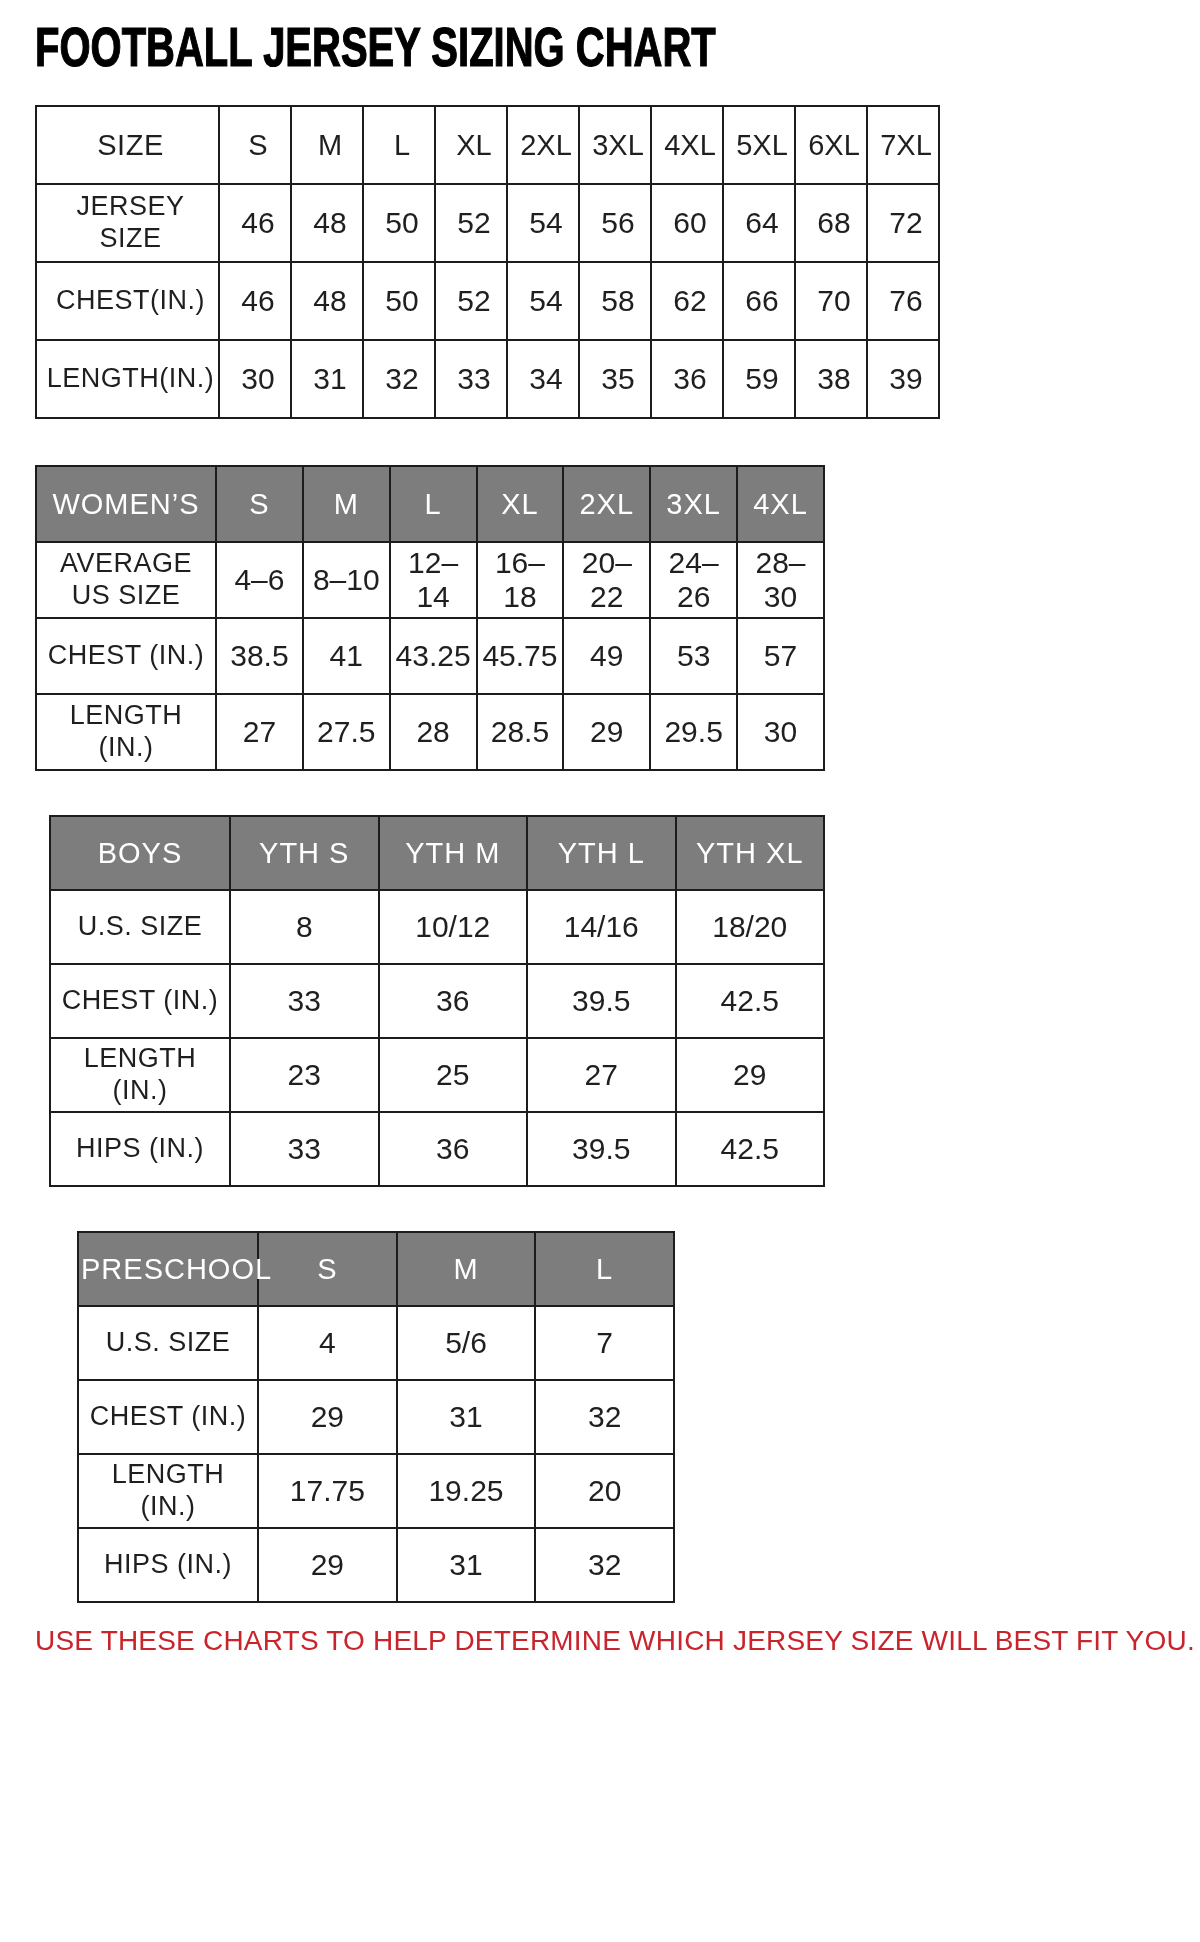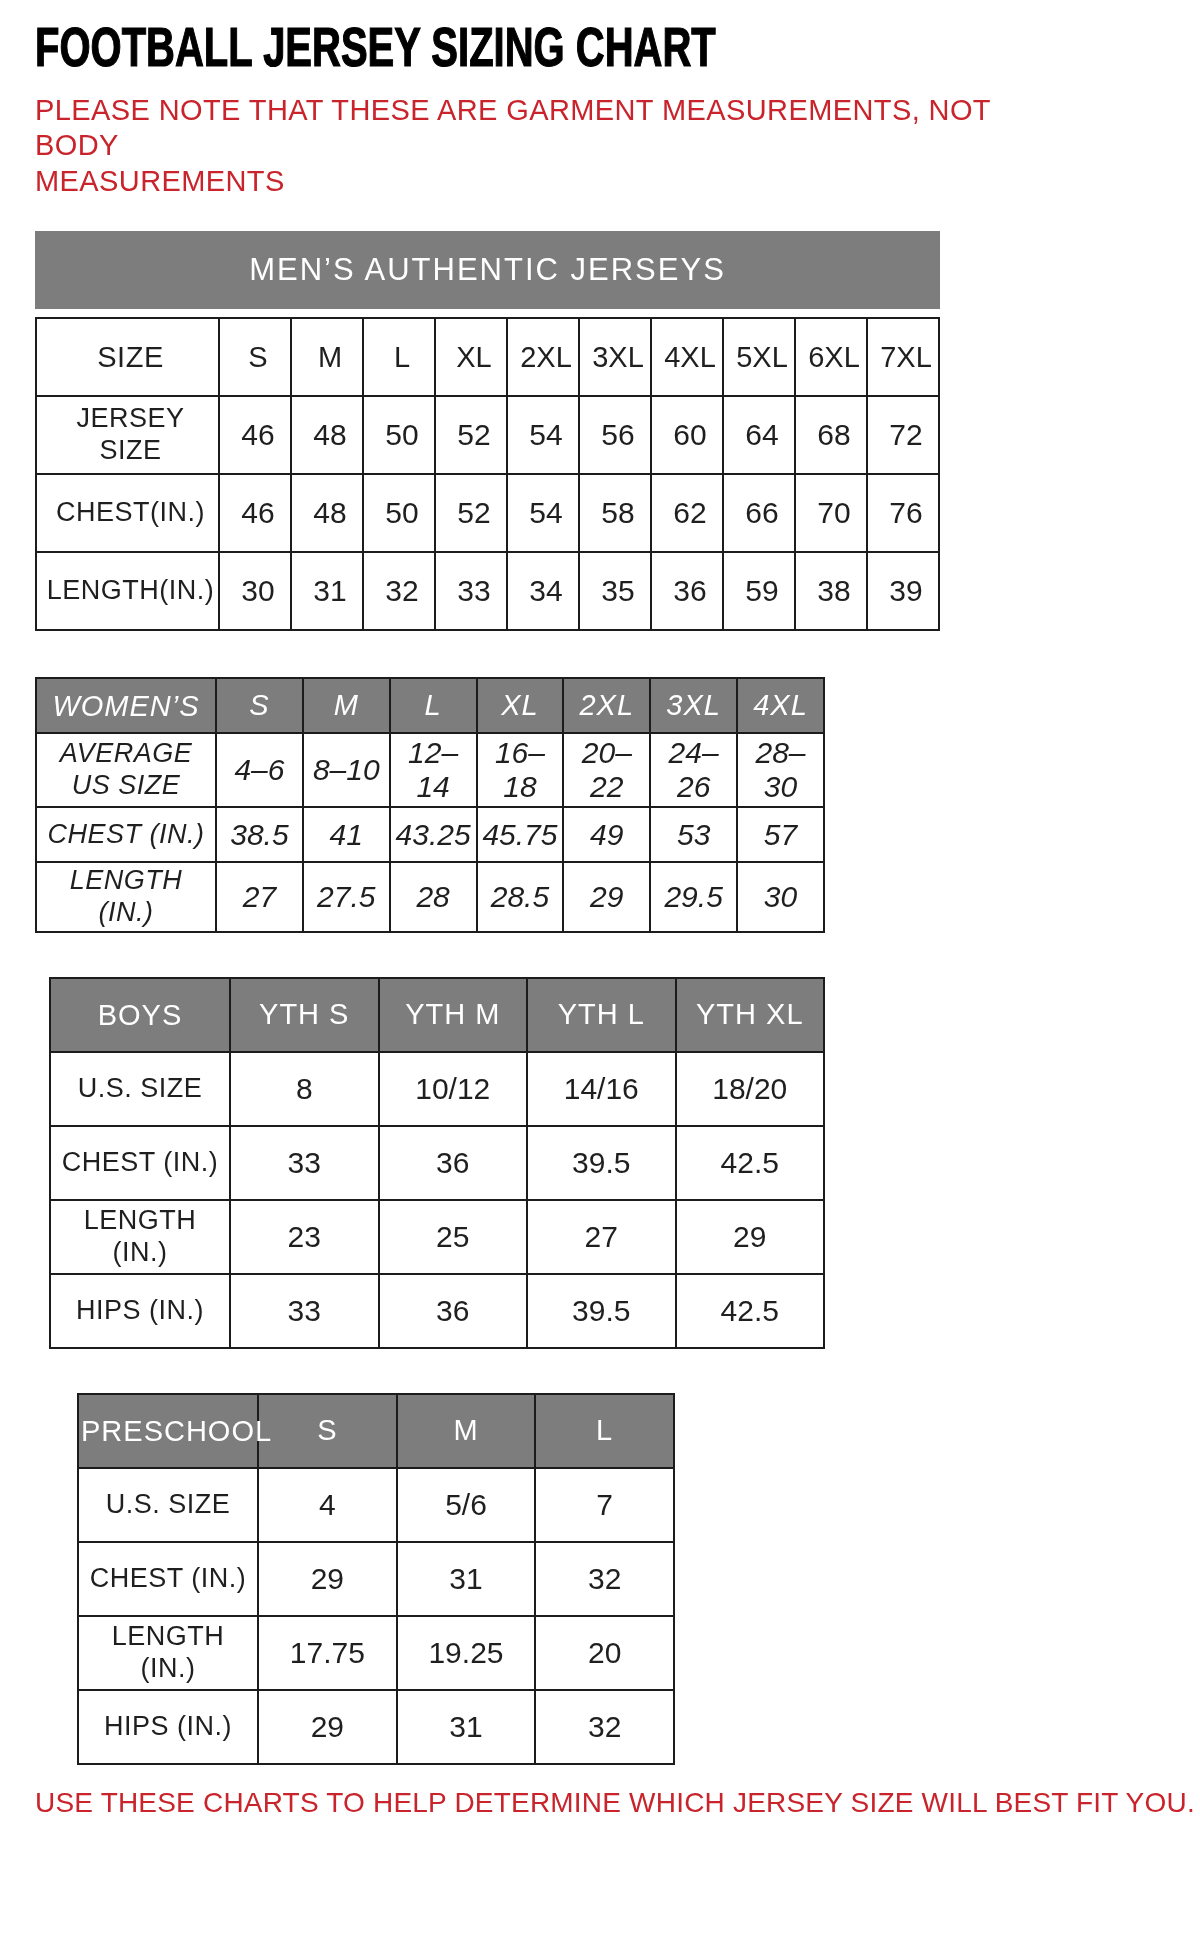--- a/index.html
+++ b/index.html
@@ -39,45 +39,42 @@
     font-size:31px;letter-spacing:2px;margin-bottom:8px;
   }
   table.grid{border-collapse:collapse;table-layout:fixed;width:100%;}
   .grid td{
     border:2px solid var(--border);text-align:center;vertical-align:middle;
     padding:2px;color:var(--cell-text);
   }
   .block-0 .c-label{width:183px;}
   .block-1 .c-label,.block-2 .c-label,.block-3 .c-label{width:180px;}
   .block-0 td{height:78px;padding-left:8px;}
-  .block-1 td{height:55px;font-style:italic;}
+  .block-1 td{height:76px;}
   .block-2 td,.block-3 td{height:74px;}
   .value-cell{font-size:30px;}
   .col-header{font-size:29px;}
   .row-label{font-size:27px;letter-spacing:0.5px;white-space:pre-line;line-height:1.18;}
   .gray-header td{
     background:var(--header-bg);color:var(--header-text);
     font-size:29px;letter-spacing:1px;
   }
   .plain-header td{font-size:29px;}
   .footer{
     margin:22px 0 0;font-size:28px;color:var(--note-red);letter-spacing:0.2px;
     white-space:nowrap;
   }
 </style>
 </head>
 <body>
 
 <div class="page">
   <h1 class="title">FOOTBALL JERSEY SIZING CHART</h1>
-  <p class="note">PLEASE NOTE THAT THESE ARE GARMENT MEASUREMENTS, NOT BODY
-MEASUREMENTS</p>
   <div id="tables">
       <div class="table-block block-0">
-        <div class="banner">MEN’S AUTHENTIC JERSEYS</div>
         <table class="grid">
           <colgroup>
             <col class="c-label">
             <col>
             <col>
             <col>
             <col>
             <col>
             <col>
             <col>

